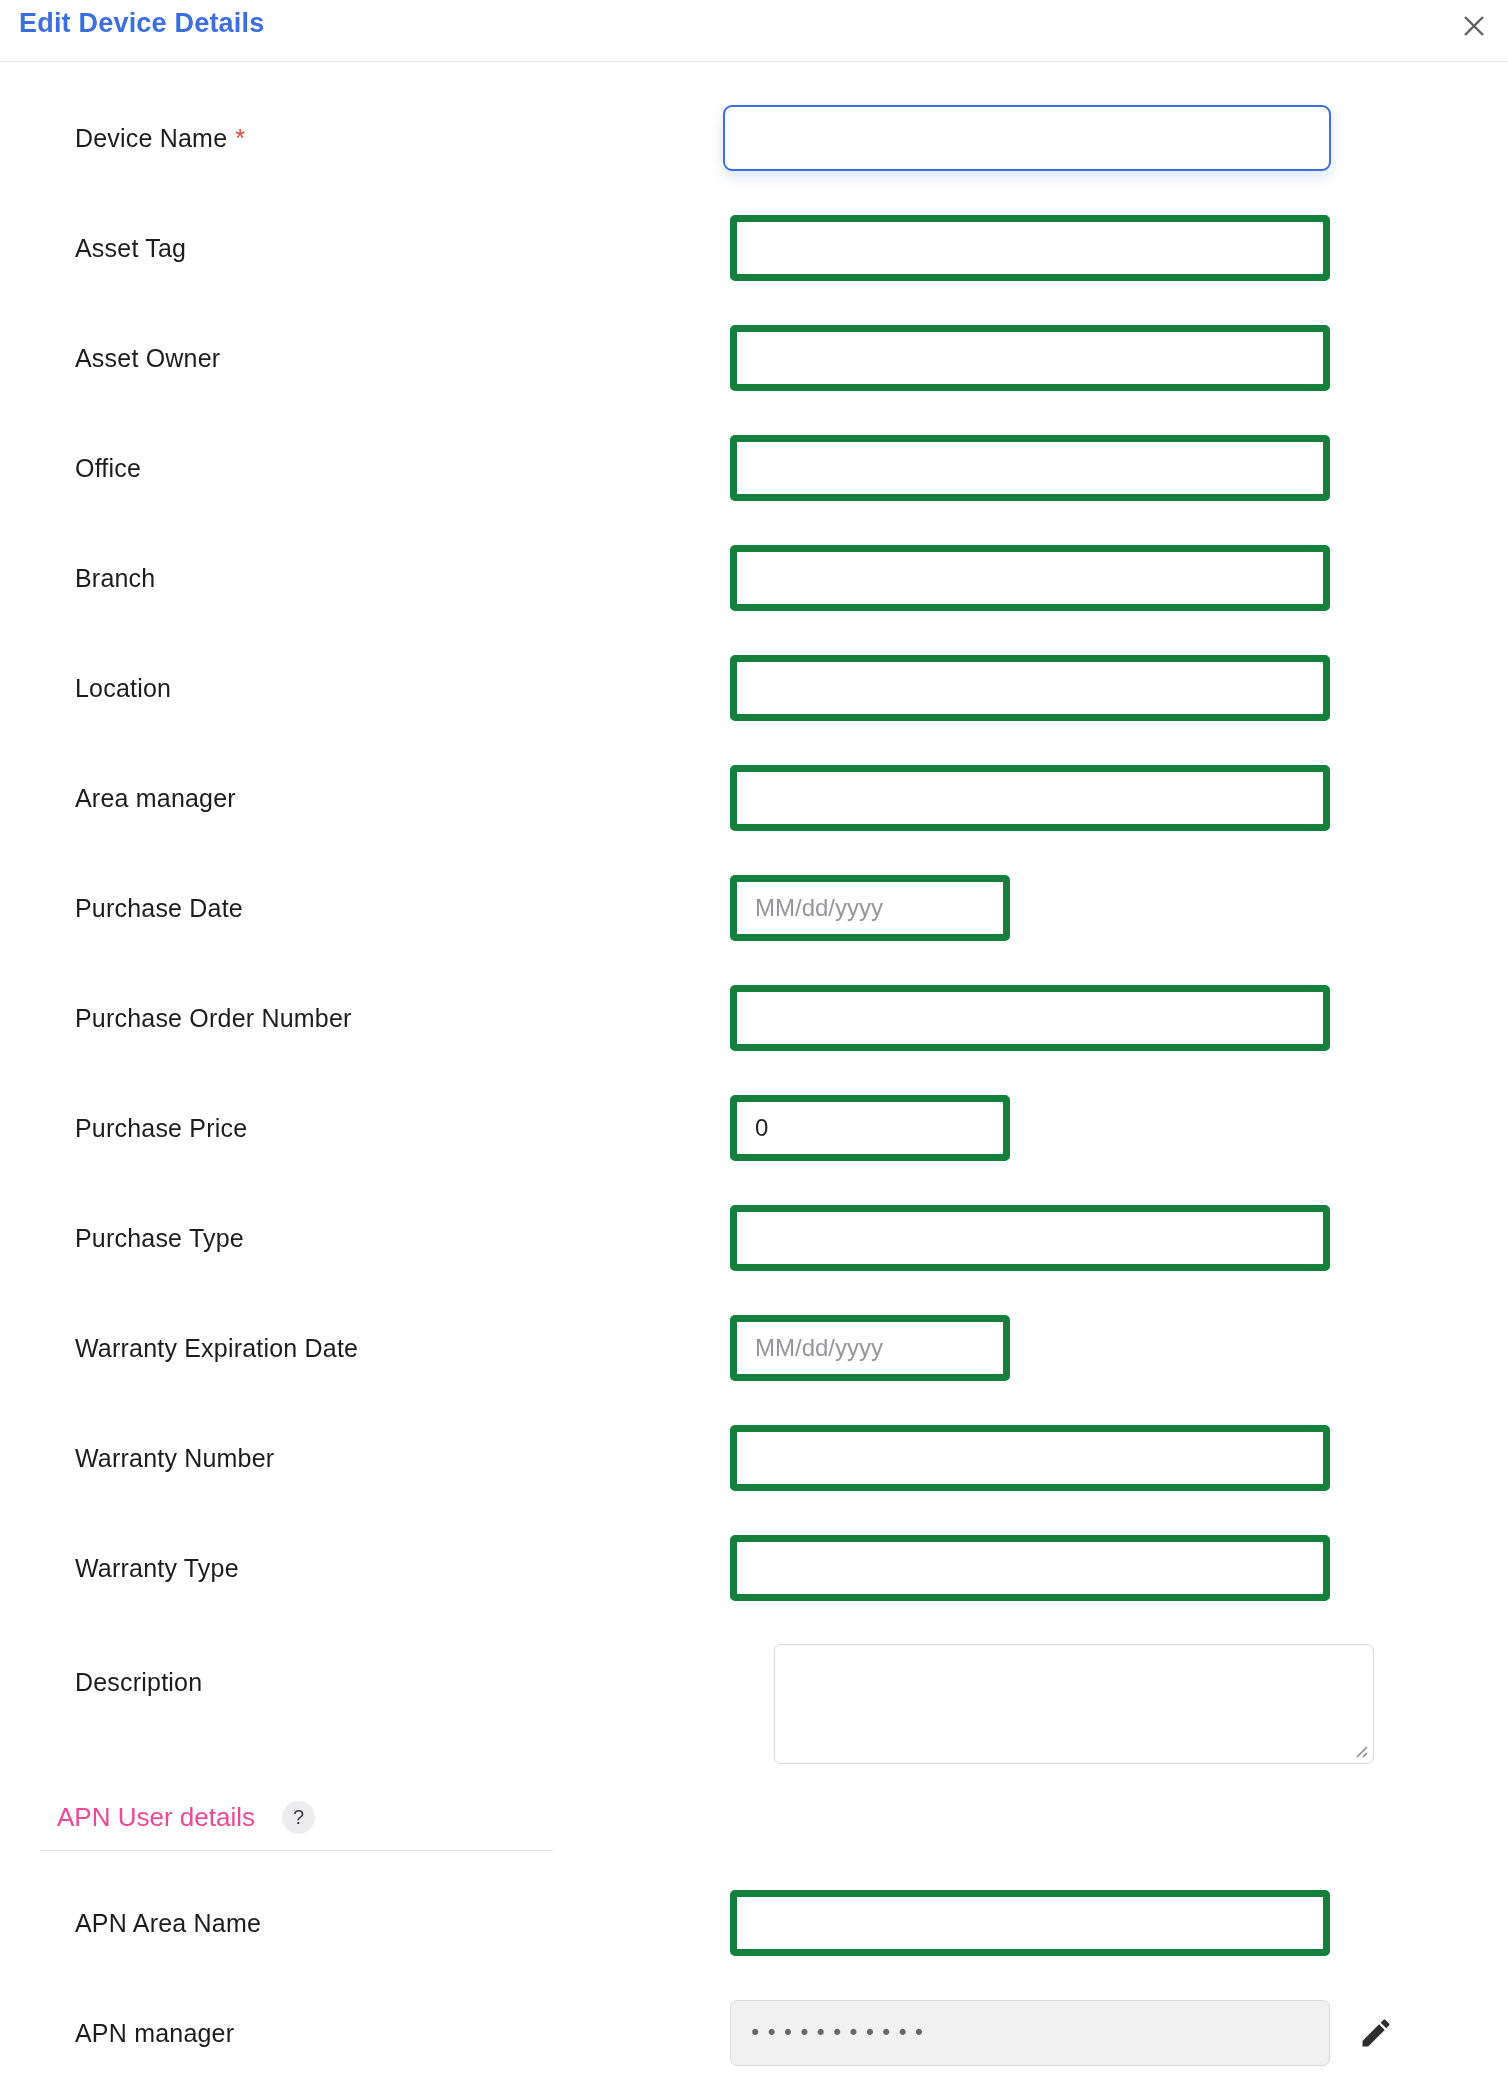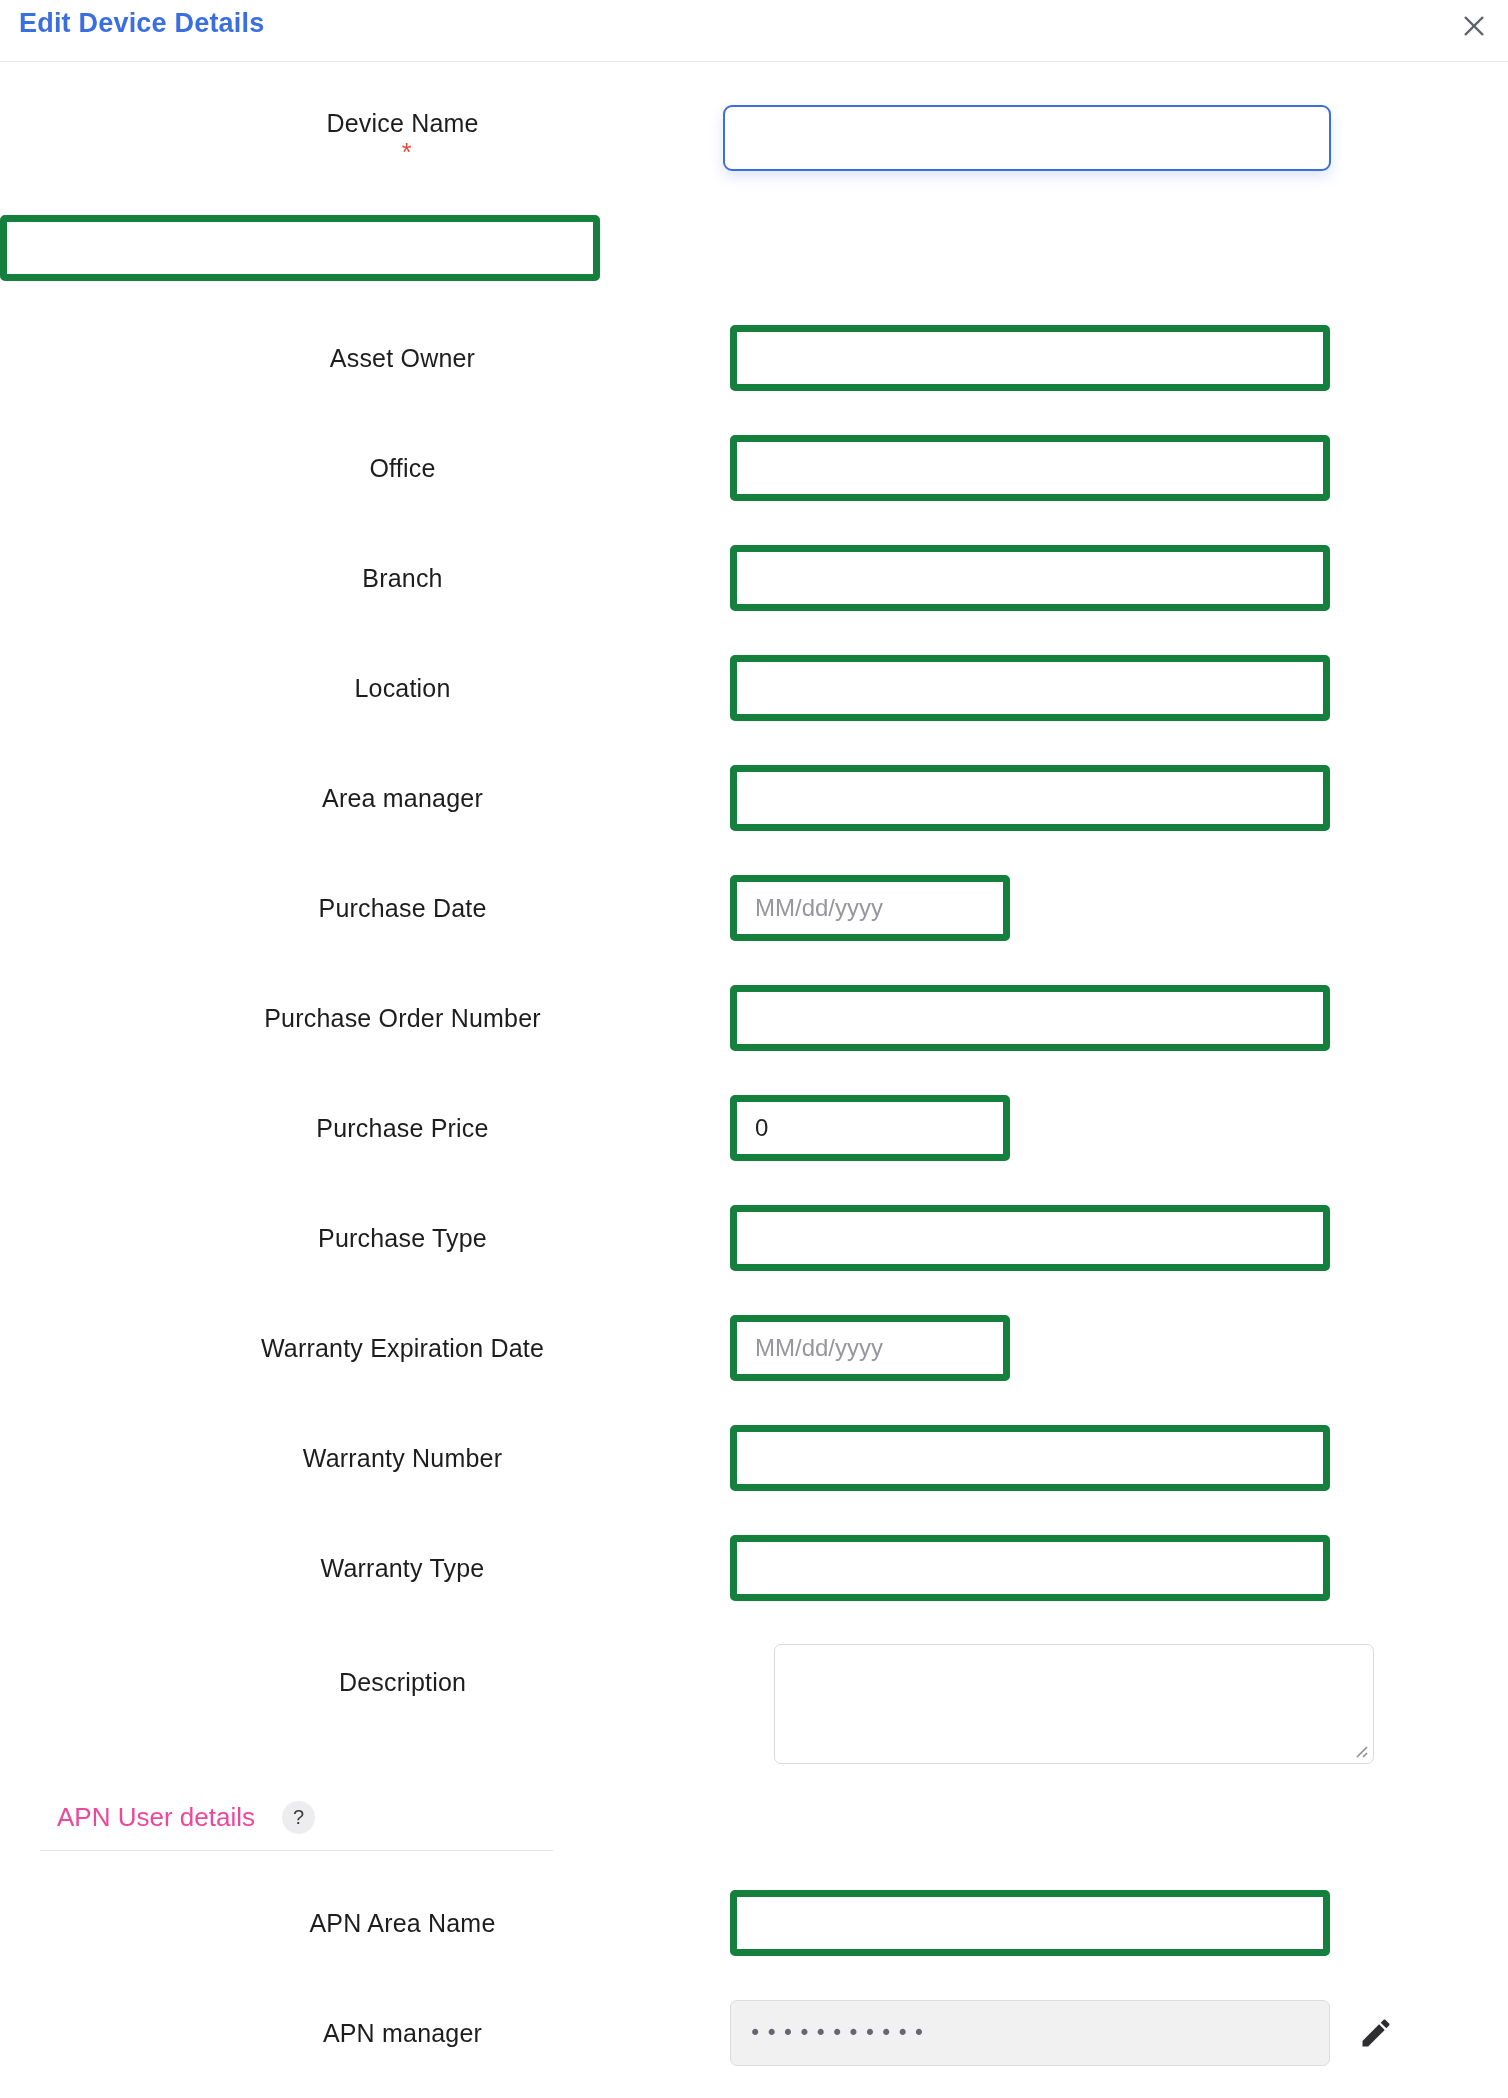--- a/index.html
+++ b/index.html
@@ -11,21 +11,21 @@
   .dlg-title  { position:absolute; left:19px; top:8px; font-size:27px; font-weight:700;
                 color:#3b6fe0; letter-spacing:.2px; }
   .close-btn  { position:absolute; right:16px; top:8px; width:36px; height:36px;
                 display:flex; align-items:center; justify-content:center; cursor:pointer;
                 background:transparent; border:none; }
   .close-btn svg { stroke:#5f6368; stroke-width:2.4; }
 
   
   .form { padding-top:21px; }
   .row  { display:flex; align-items:center; height:110px; }
-  .label-cell { width:730px; padding-left:75px; display:flex; align-items:center;flex-direction:column; }
+  .label-cell { width:730px; padding-left:75px; display:flex; align-items:center; }
   .field-label { font-size:25px; color:#1d1d1f; letter-spacing:.2px; }
   .required-mark { color:#e8483c; font-size:25px; margin-left:8px; }
 
   .input-cell { flex:1; display:flex; align-items:center; }
 
   .text-input {
     height:66px; width:600px; border:7px solid #15803d; border-radius:5px;
     background:#ffffff; font-family:"Liberation Sans", sans-serif;
     font-size:24px; color:#222; padding:0 18px; outline:none;
   }
@@ -87,20 +87,23 @@
     <div class="row">
       <div class="label-cell">
         <span class="field-label">Device Name</span>
         <span class="required-mark">*</span>
       </div>
       <div class="input-cell">
         <input type="text" class="text-input focused" style="">
       </div>
     </div>
     <div class="row">
+      <div class="label-cell">
+        <span class="field-label">Asset Tag</span>
+      </div>
       <div class="input-cell">
         <input type="text" class="text-input" style="">
       </div>
     </div>
     <div class="row">
       <div class="label-cell">
         <span class="field-label">Asset Owner</span>
       </div>
       <div class="input-cell">
         <input type="text" class="text-input" style="">

